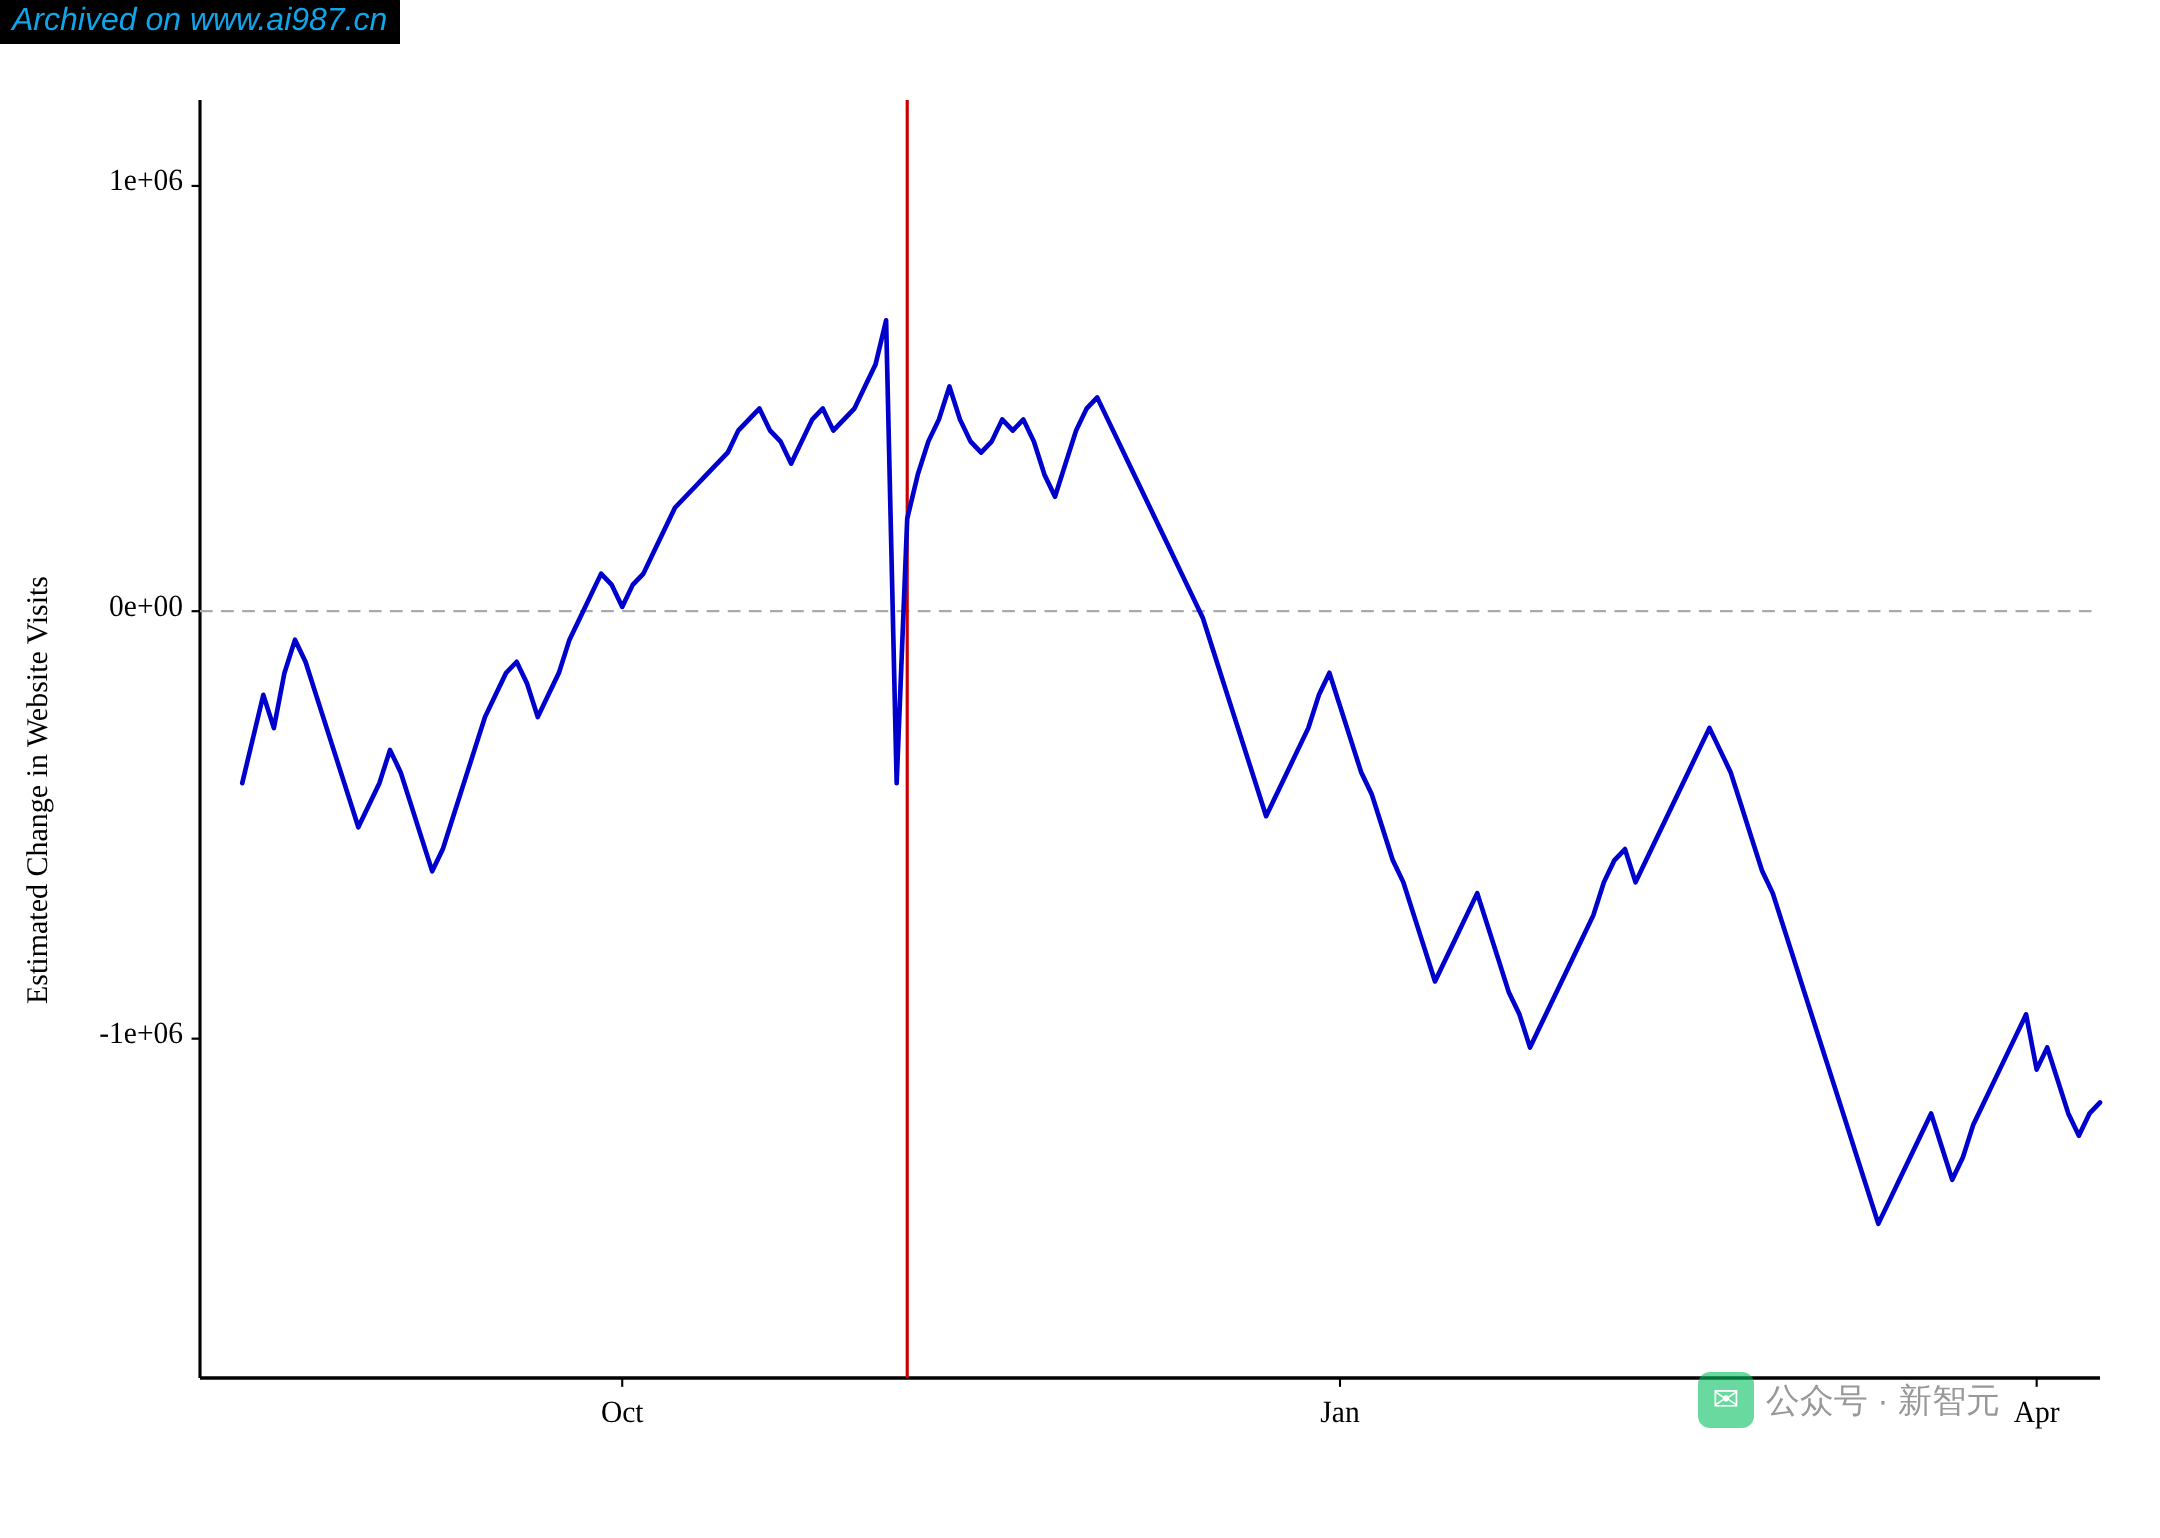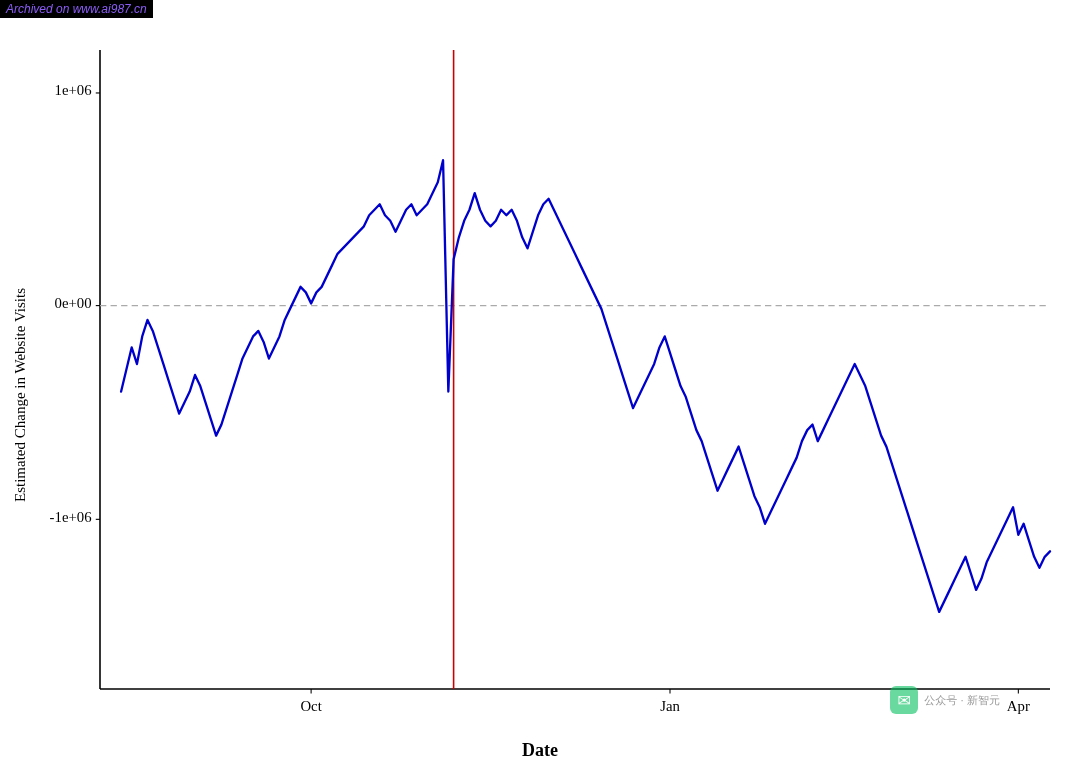--- a/index.html
+++ b/index.html
@@ -10,22 +10,22 @@
       font-family: 'Times New Roman', serif;
       position: relative;
       overflow: hidden;
     }
 
     .archive-banner {
       position: absolute;
       top: 0;
       left: 0;
       background: #000000;
-      color: #8b5cf6;
-      font-size: 12px;
+      color: #0ea5e9;
+      font-size: 16px;
       font-family: Arial, sans-serif;
       padding: 2px 6px;
       z-index: 100;
       font-style: italic;
     }
 
     .chart-container {
       position: absolute;
       top: 20px;
       left: 0;
@@ -278,24 +278,21 @@
           875,430
           880,445
           885,460
           890,470
           895,460
           900,455
         "></polyline>
     </svg>
   </div>
 
-  <div style="position:absolute; bottom:8px; left:0; right:0; text-align:center; font-size:18px; font-weight:bold; font-family:'Times New Roman',serif; color:#000;">
-    <span>Date</span>
-  </div>
 
   <div class="watermark">
     <div style="width:28px;height:28px;background:#07c160;border-radius:6px;display:flex;align-items:center;justify-content:center;color:white;font-size:16px;">
       ✉
     </div>
-    <span style="font-size:11px;color:#555;font-family:'PingFang SC','Microsoft YaHei',sans-serif;">公众号 · 新智元</span>
+    <span style="font-size:17px;color:#555;font-family:'PingFang SC','Microsoft YaHei',sans-serif;">公众号 · 新智元</span>
   </div>
 
 </div>
 
 </body></html>

